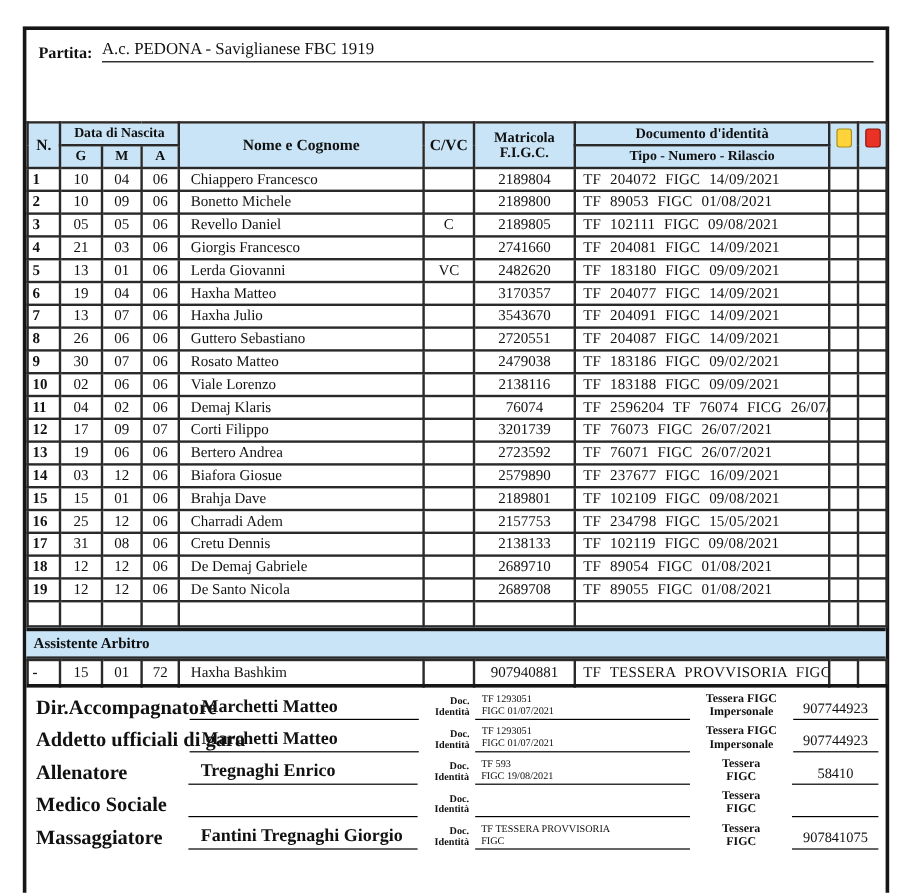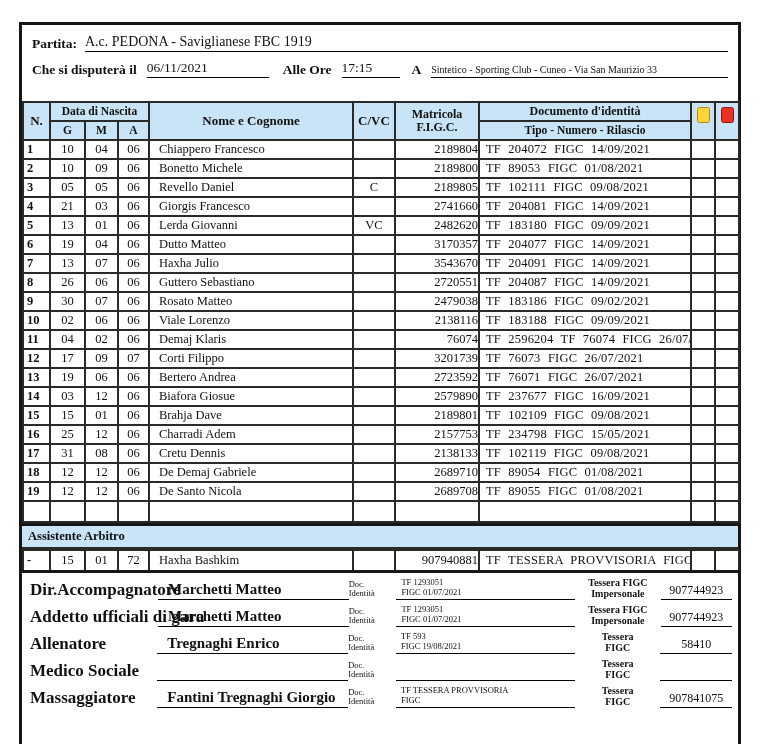--- a/index.html
+++ b/index.html
@@ -22,60 +22,52 @@
   
   table { border-collapse: collapse; width: 716px; margin: 0 auto; table-layout: fixed; }
   th, td { border: 2px solid #2a2a2a; overflow: hidden; white-space: nowrap; }
   th { background: #c8e4f6; font-size: 12px; line-height: 1.1; }
   .hdr-sub th { font-size: 11.5px; }
   .players td { height: 19px; font-size: 12.5px; }
   .c-n { padding-left: 3px; font-weight: bold; font-size: 12.5px; }
   .c-d { text-align: center; }
   .c-name { padding-left: 9px; }
   .c-cvc { text-align: center; }
-  .c-mat { text-align: right; font-size: 13.5px; margin-left: 24px; }
+  .c-mat { text-align: center; font-size: 13.5px; margin-left: 24px; }
   .c-doc { padding-left: 6px; font-size: 9px; word-spacing: 4px; letter-spacing: .2px; }
   .empty-row td { height: 21px; }
   .card-box { width: 13px; height: 16px; border-radius: 2.5px; margin: 4px auto 0; }
   .yellow-box { background: #ffd43b; border: 1px solid #ab8f18; }
   .red-box { background: #e93223; border: 1px solid #8a1812; }
   th.card-col { vertical-align: top; background: #c8e4f6; }
 
   
   .section-bar { border-top: 3px solid #161616; border-bottom: 2px solid #2a2a2a; background: #c8e4f6; font-weight: bold; font-size: 12.5px; padding: 3px 0 3px 6px; }
   .assist-table { border-bottom: 3px solid #161616; }
   .assist-table td { height: 21px; font-size: 12.5px; }
 
   
   .staff { padding-top: 3px; }
   .staff-row { display: flex; align-items: flex-end; height: 27px; padding: 0 6px 3px 8px; }
   .staff-role { width: 128px; font-weight: bold; font-size: 17px; white-space: nowrap; }
   .staff-name { width: 192px; border-bottom: 1.5px solid #000; font-size: 15px; padding: 0 2px 1px 10px; white-space: nowrap; font-weight: bold; }
-  .staff-doc-label { width: 48px; font-size: 8.5px; font-weight: normal; line-height: 1.1; padding: 0 5px 1px 0; }
+  .staff-doc-label { width: 48px; font-size: 8.5px; font-weight: bold; text-align: right; line-height: 1.1; padding: 0 5px 1px 0; }
   .staff-doc { width: 180px; border-bottom: 1.5px solid #000; font-size: 8.5px; line-height: 1.15; padding: 0 2px 1px 5px; min-height: 19px; }
   .staff-tessera-label { width: 86px; font-size: 10px; font-weight: bold; text-align: center; line-height: 1.1; padding-bottom: 1px; }
   .staff-tessera { width: 72px; border-bottom: 1.5px solid #000; font-size: 12px; text-align: center; padding-bottom: 1px; min-height: 16px; }
 </style>
 </head>
 <body>
 
 <div class="form">
 
   <div class="top">
     <div class="tline">
       <span class="blabel">Partita:</span>
       <span class="fill grow" style="margin-left:8px; font-size:14px;">A.c. PEDONA - Saviglianese FBC 1919</span>
-    </div>
-    <div class="tline">
-      <span class="blabel">Che si disputerà il</span>
-      <span class="fill t-date">06/11/2021</span>
-      <span class="blabel">Alle Ore</span>
-      <span class="fill t-time">17:15</span>
-      <span class="blabel">A</span>
-      <span class="fill grow t-venue">Sintetico - Sporting Club - Cuneo - Via San Maurizio 33</span>
     </div>
   </div>
 
   <table class="players">
     <colgroup>
       <col style="width:27px">
         <col style="width:35px">
         <col style="width:33px">
         <col style="width:31px">
       <col style="width:204px">
@@ -169,21 +161,21 @@
       <td class="c-mat">2482620</td>
       <td class="c-doc">TF 183180 FIGC 09/09/2021</td>
       <td></td>
       <td></td>
     </tr>
         <tr>
       <td class="c-n">6</td>
       <td class="c-d">19</td>
       <td class="c-d">04</td>
       <td class="c-d">06</td>
-      <td class="c-name">Dutto Matteo</td>
+      <td class="c-name">Haxha Matteo</td>
       <td class="c-cvc"></td>
       <td class="c-mat">3170357</td>
       <td class="c-doc">TF 204077 FIGC 14/09/2021</td>
       <td></td>
       <td></td>
     </tr>
         <tr>
       <td class="c-n">7</td>
       <td class="c-d">13</td>
       <td class="c-d">07</td>

